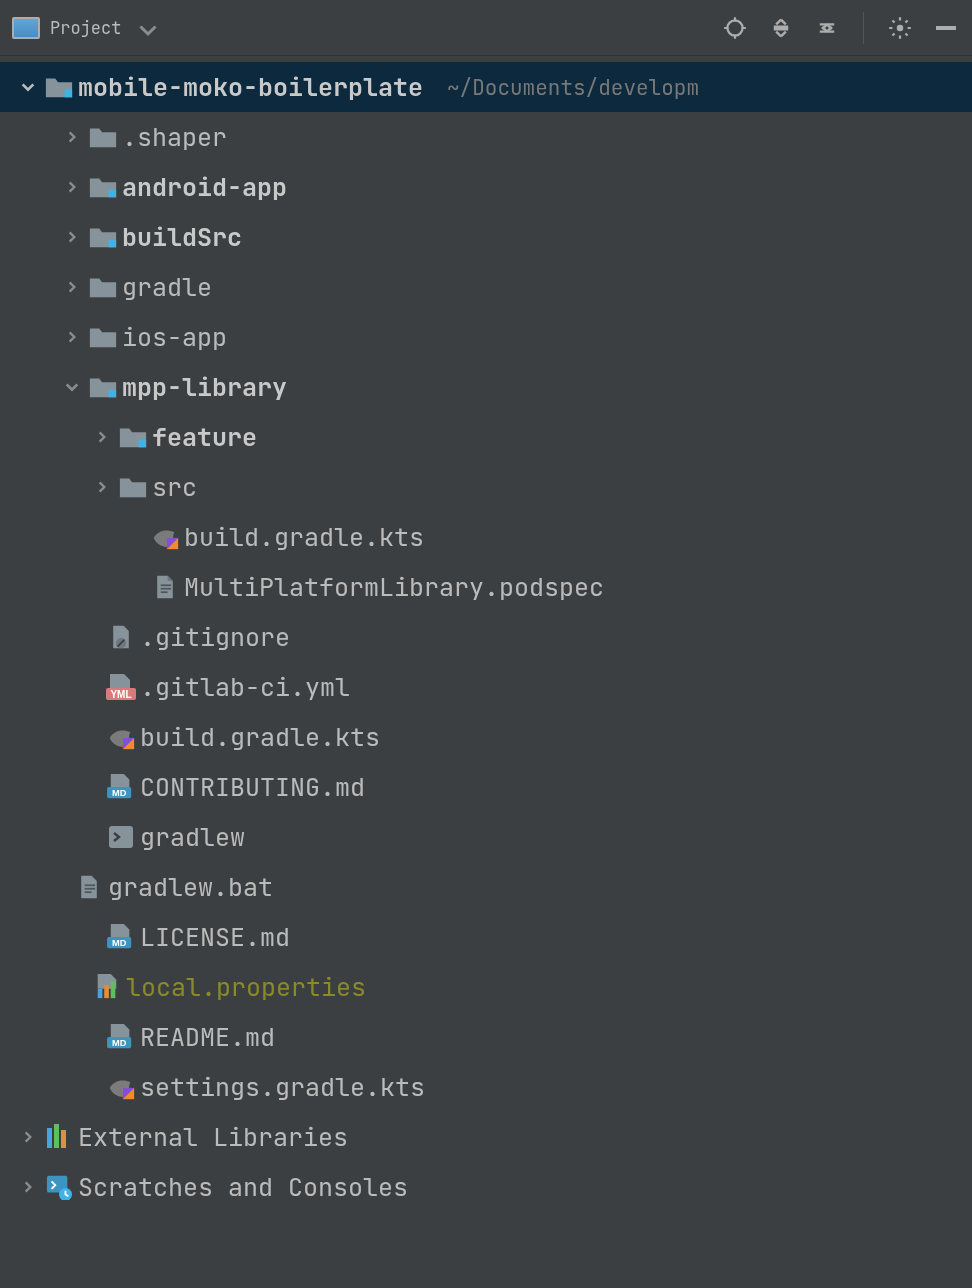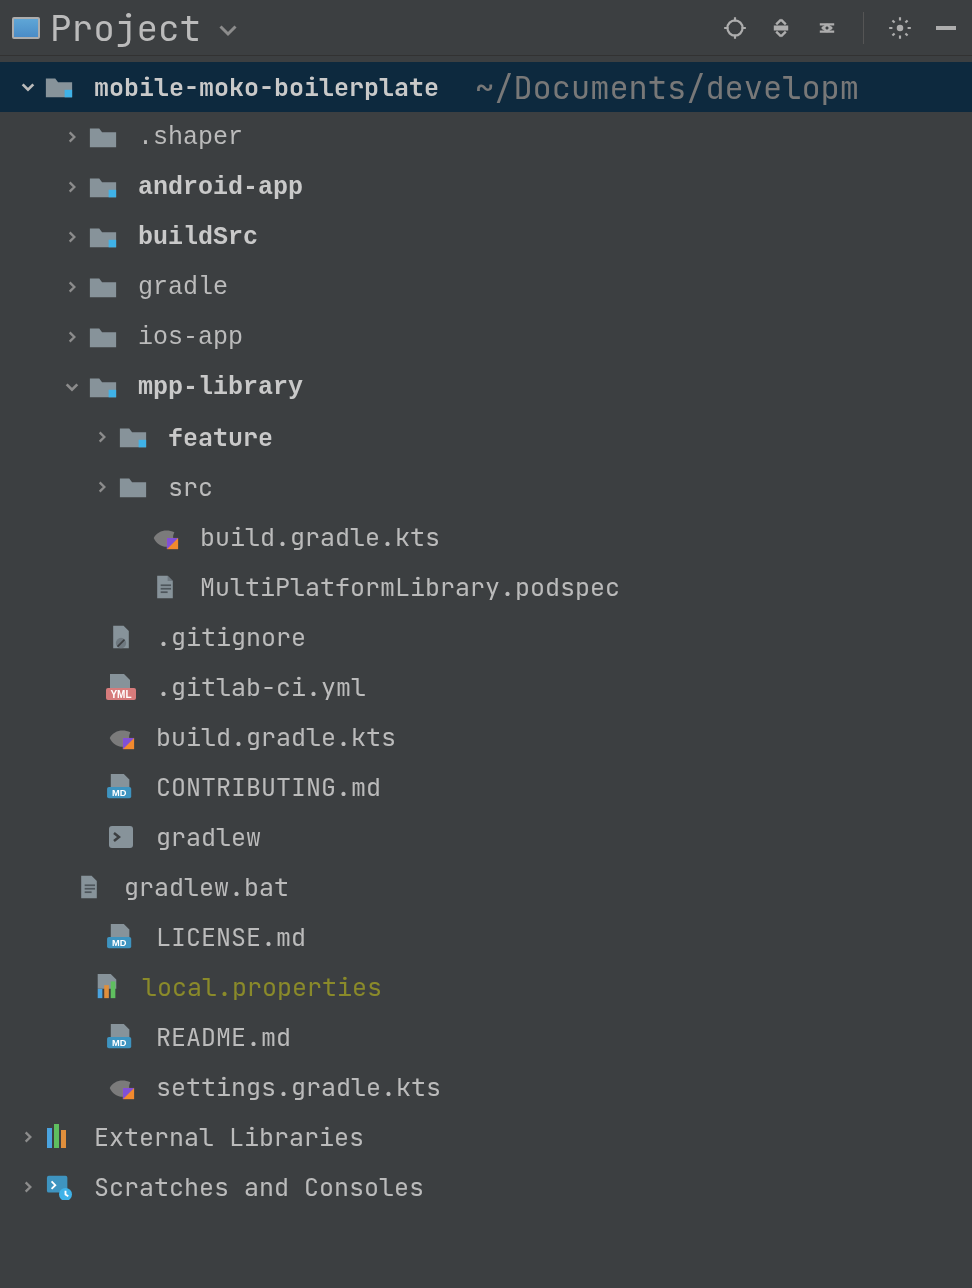--- a/index.html
+++ b/index.html
@@ -14,42 +14,42 @@
   .toolbar {
     height:56px;
     background:#3c3f41;
     border-bottom:1px solid #323232;
     display:flex; align-items:center;
     padding:0 12px;
   }
   .toolbar-left { display:flex; align-items:center; gap:10px; flex:1; }
   .toolbar-right { display:flex; align-items:center; gap:18px; }
   .view-icon { width:28px; height:22px; border:2px solid #adadad; background:linear-gradient(#5fa6d6,#4a8cc7); border-radius:2px; }
-  .view-label { color:#bbbbbb; font-size:36px; }
+  .view-label { color:#bbbbbb; font-size:17px; }
   .tb-btn { width:28px; height:28px; display:flex; align-items:center; justify-content:center; color:#adadad; }
   .divider { width:1px; height:32px; background:#555; margin:0 4px;}
   .tree { padding-top:6px; }
   .row {
     display:flex; align-items:center;
     height:50px;
     white-space:nowrap;
     cursor:pointer;
     padding-left:0;
   }
   .row.selected { background:#0d293e; }
   .chev { width:20px; display:inline-flex; justify-content:center; color:#8c8c8c; font-size:20px; margin-right:6px;}
-  .ic { width:30px; height:26px; margin-right:20px; display:inline-flex; align-items:flex-start; justify-content:center; position:relative; flex-shrink:0;}
+  .ic { width:30px; height:26px; margin-right:4px; display:inline-flex; align-items:flex-start; justify-content:center; position:relative; flex-shrink:0;}
   .ic svg { width:100%; height:100%; }
   .nm { color:#bbbbbb; }
   .nm.bold { font-weight:bold; color:#c9c9c9; }
   .nm.olive { color:#8a8a2a; }
-  .path { color:#787878; margin-left:36px; font-size:32px;}
+  .path { color:#787878; margin-left:24px; font-size:21px;}
   
   .ind1 { padding-left:18px; }
-  .ind2 { padding-left:62px;font-family:Liberation Mono, monospace; }
+  .ind2 { padding-left:62px; }
   .ind3 { padding-left:92px; }
   .ind3b { padding-left:150px; } 
   
   .folder-body { fill:#87939a; }
   .folder-dot  { fill:#3fb2e8; }
 </style>
 </head>
 <body>
 
 <div class="toolbar">

